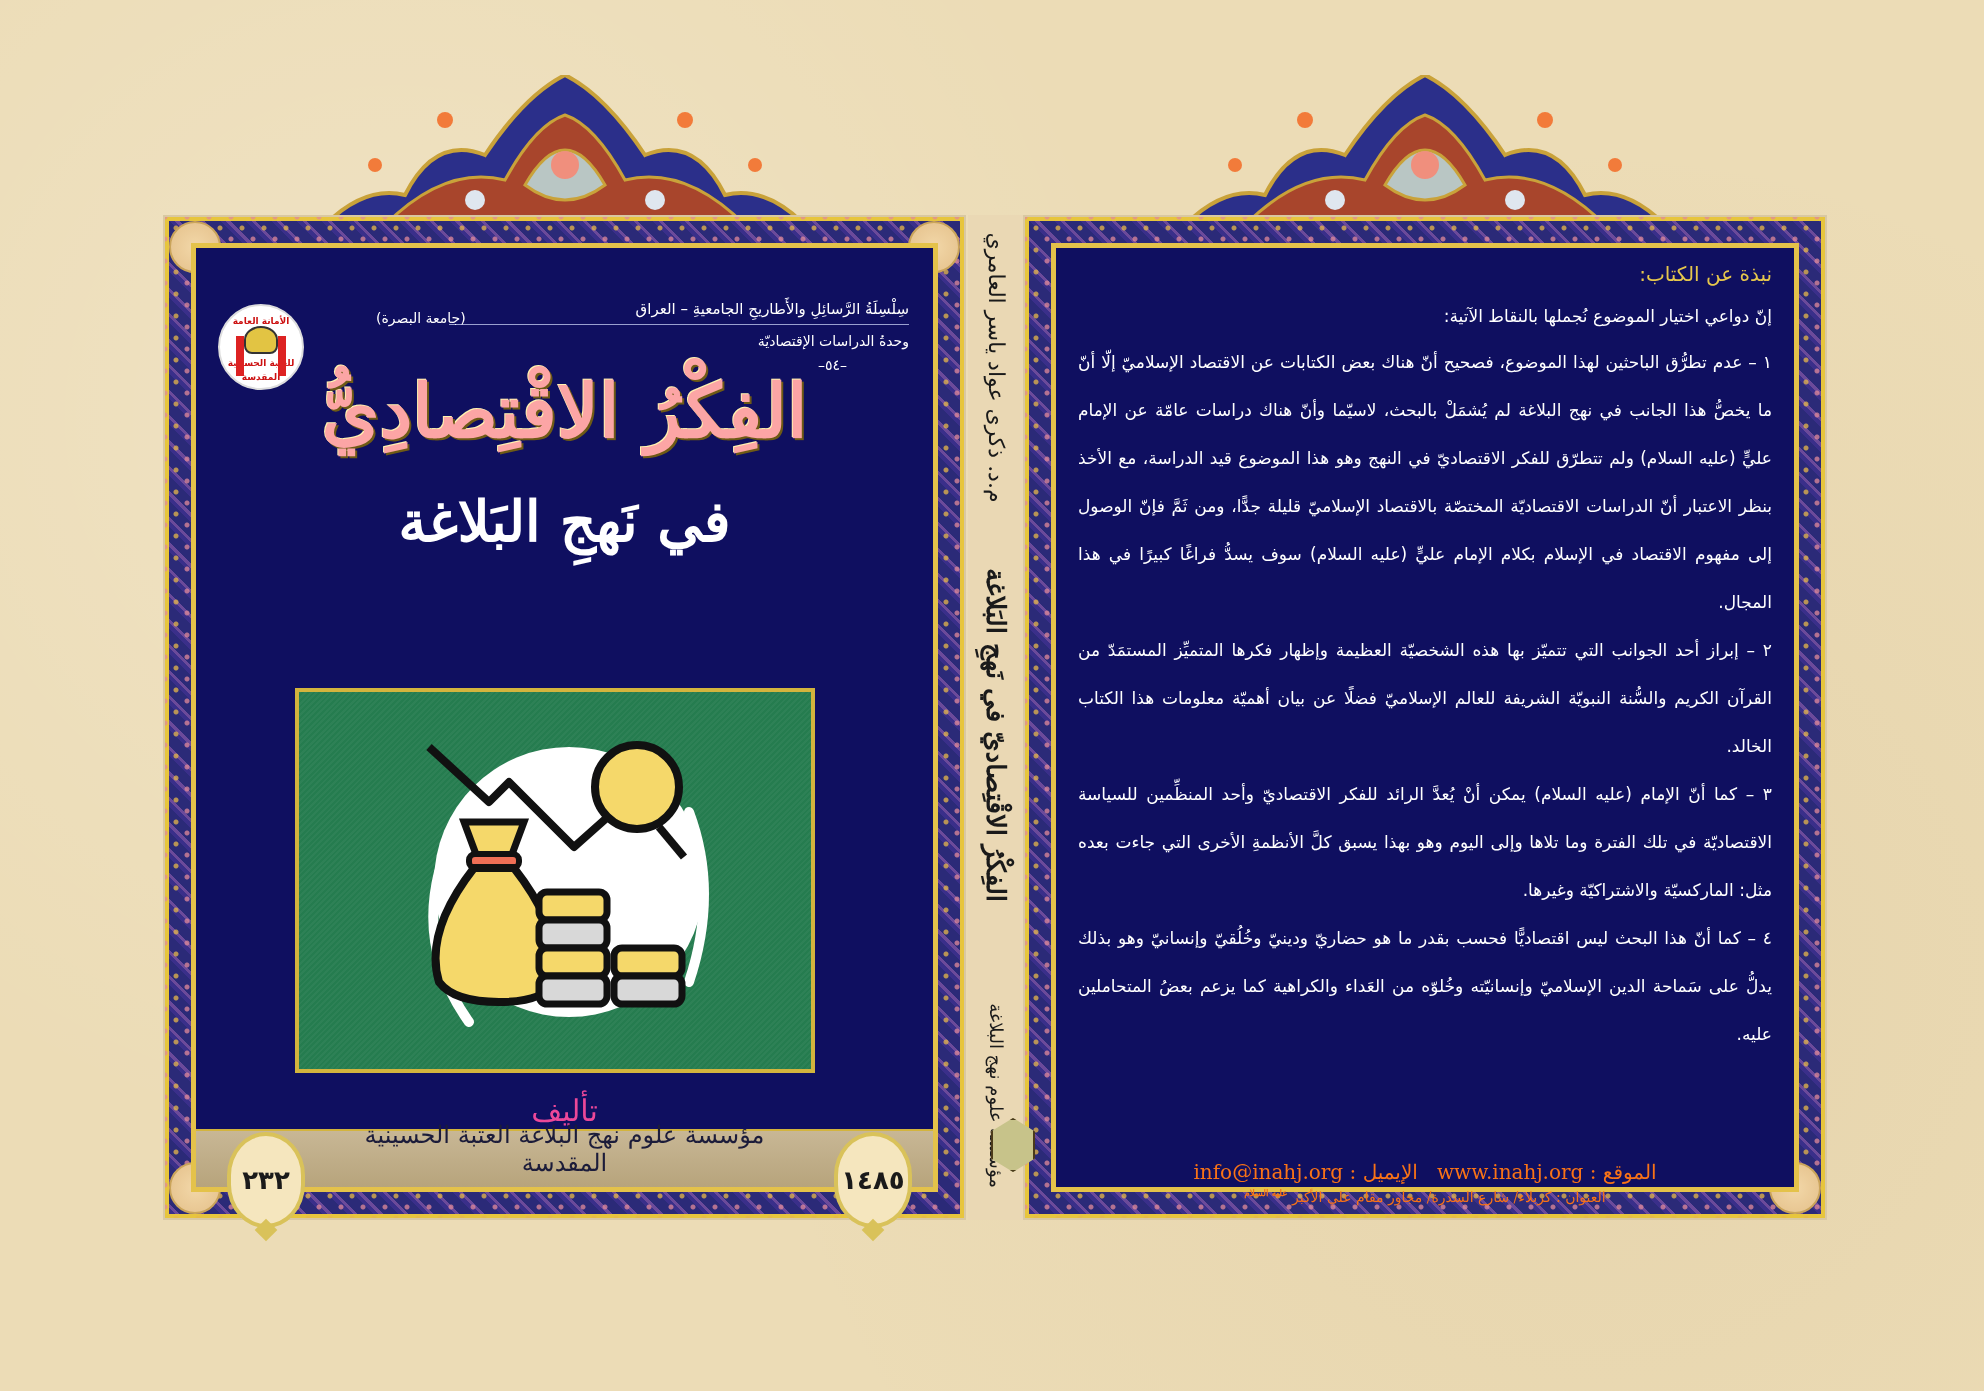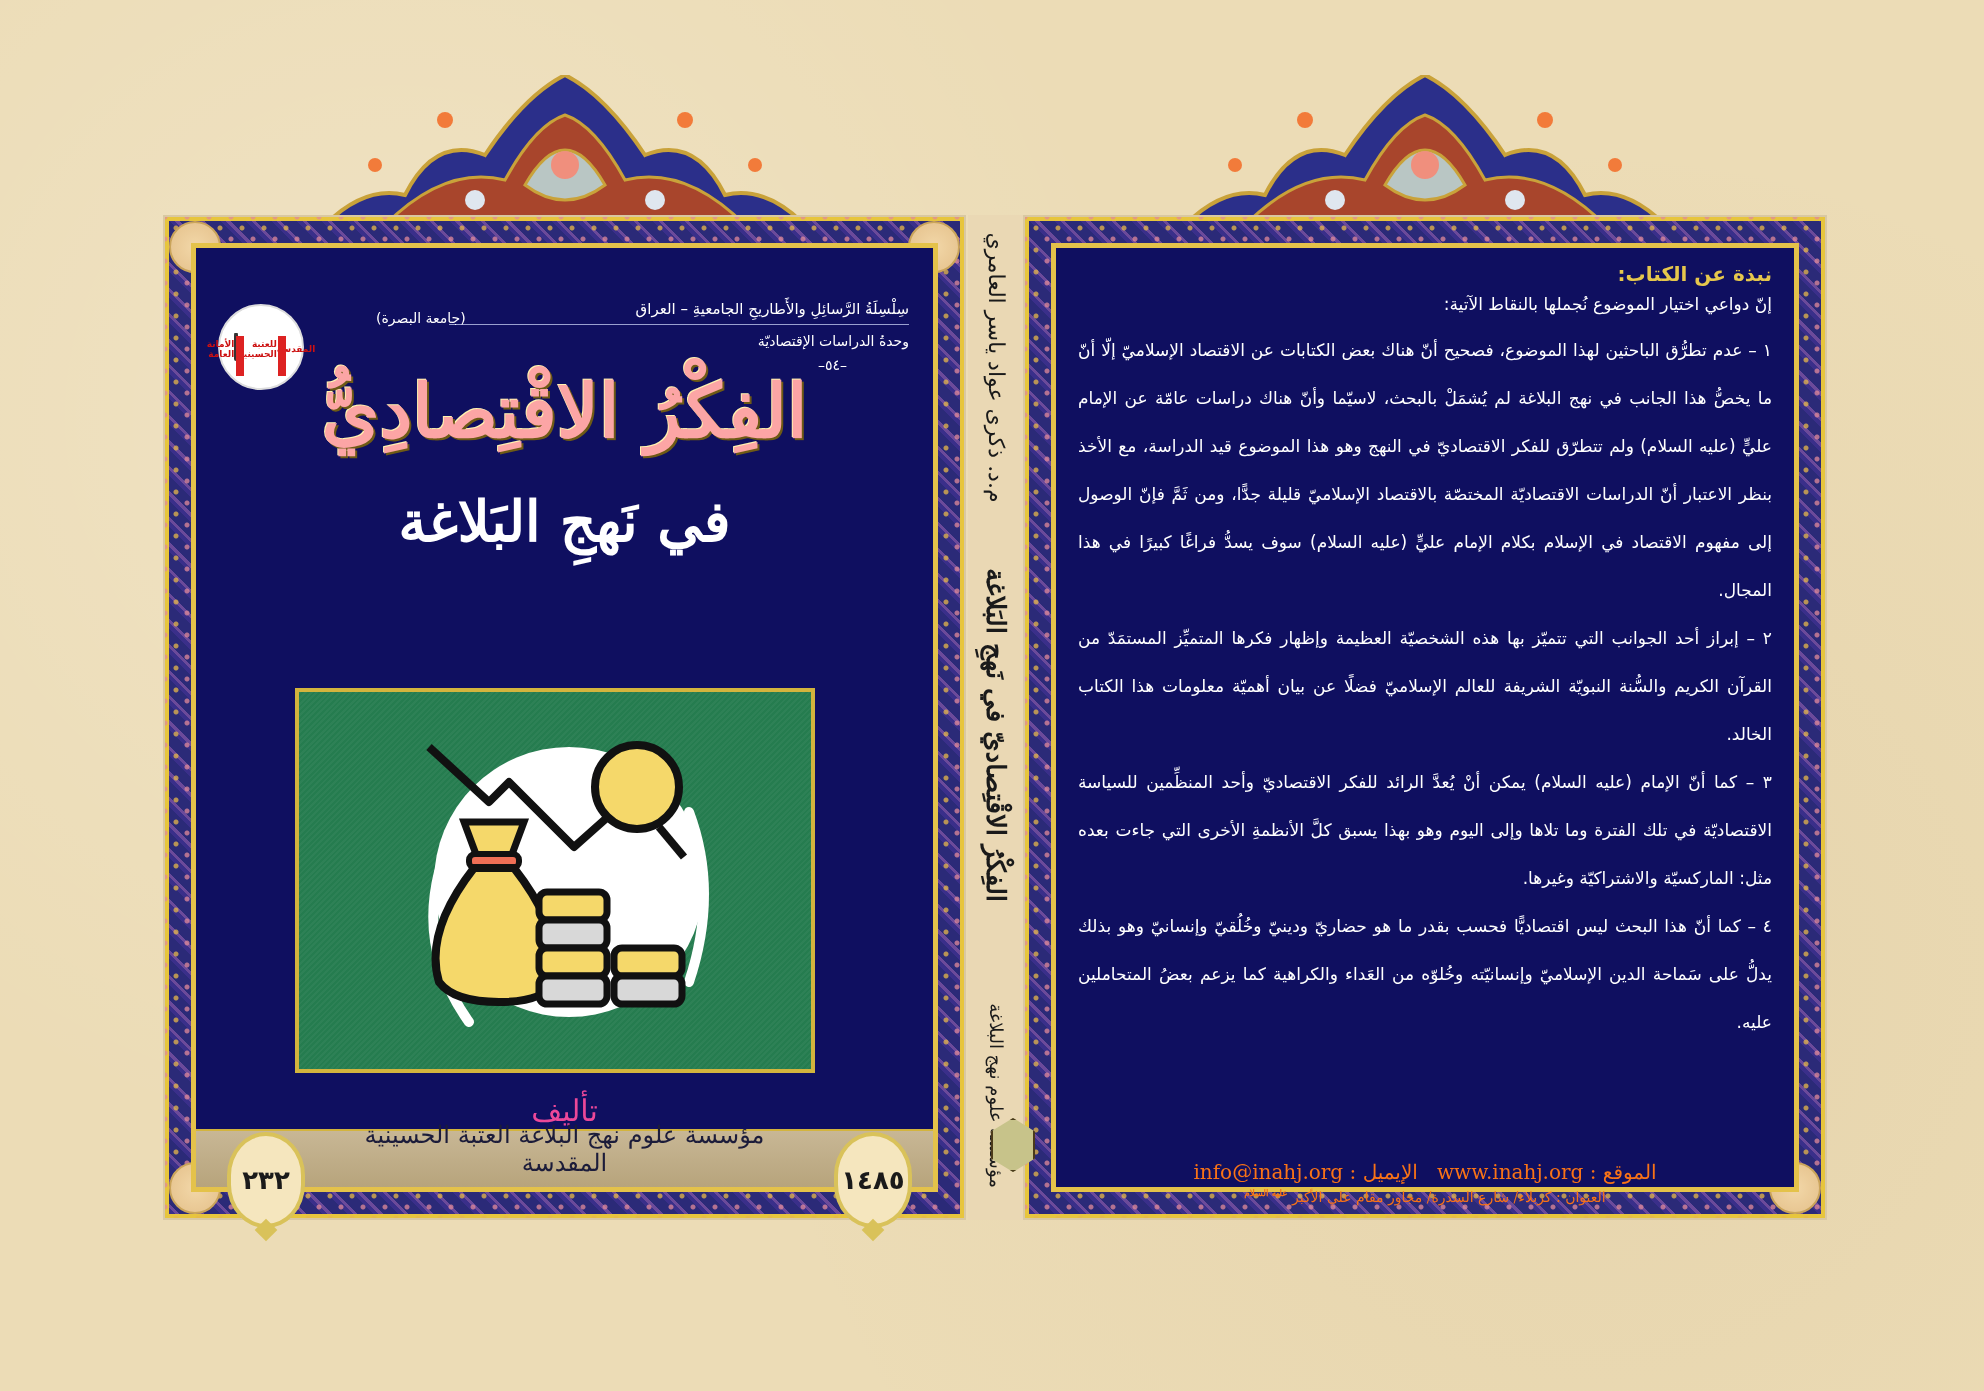--- a/index.html
+++ b/index.html
@@ -56,21 +56,21 @@
       color:#fff; text-align:right; direction:rtl;
       font-family:"DejaVu Sans", sans-serif;
     }
     .series-line1 { font-size:15px; padding-bottom:6px; border-bottom:1px solid #9aa0d0; }
     .series-line2 { font-size:14px; margin-top:8px; }
     .series-num { font-size:14px; margin-top:8px; margin-right:62px; }
     .uni { position:absolute; left:180px; top:62px; color:#fff; font-size:14px; direction:rtl; }
     .logo {
       position:absolute; left:22px; top:56px; width:86px; height:86px; border-radius:50%;
       background:#fff; border:2px solid #ddd;
-      display:flex; align-items:center; justify-content:center; 
+      display:flex; align-items:center; justify-content:center; flex-direction:column;
     }
     .logo .dome { width:34px; height:28px; background:#e2c443; border-radius:50% 50% 8px 8px; border:2px solid #333; }
     .logo .minaret { position:absolute; width:8px; height:40px; background:#d22; top:30px; }
     .logo .txt { font-size:9px; color:#c11; font-weight:bold; direction:rtl; margin-top:4px; }
     .title-main {
       position:absolute; left:0; right:0; top:120px; text-align:center;
       font-family:"DejaVu Serif", serif; font-size:74px; font-weight:bold;
       color:#fca5a5; direction:rtl;
       text-shadow: 2px 2px 0 #6e5a15, -1px -1px 0 #fff3b0;
     }
@@ -119,21 +119,21 @@
     .spine-text {
       position:absolute; left:50%; transform-origin:center; white-space:nowrap;
       color:#1a1a1a; font-family:"DejaVu Serif", serif; direction:rtl;
     }
     
     .back-content {
       position:absolute; inset:26px; padding:14px 22px 0 22px;
       direction:rtl; text-align:justify; color:#fff;
       font-family:"DejaVu Sans", sans-serif;
     }
-    .back-heading { color:#e6c74c; font-size:20px; font-weight:bold; margin-bottom:8px; }
+    .back-heading { color:#e6c74c; font-size:20px; font-weight:normal; margin-bottom:20px; }
     .back-intro { font-size:17px; margin-bottom:12px; }
     .back-para {
       font-size:17px; line-height:48px; text-align-last:right;
     }
     .contact {
       position:absolute; left:0; right:0; top:912px; text-align:center;
       font-family:"DejaVu Serif", serif; color:#f97316; direction:rtl;
     }
     .contact-web { font-size:20px; }
     .contact-addr { font-size:14px; margin-top:4px; }

